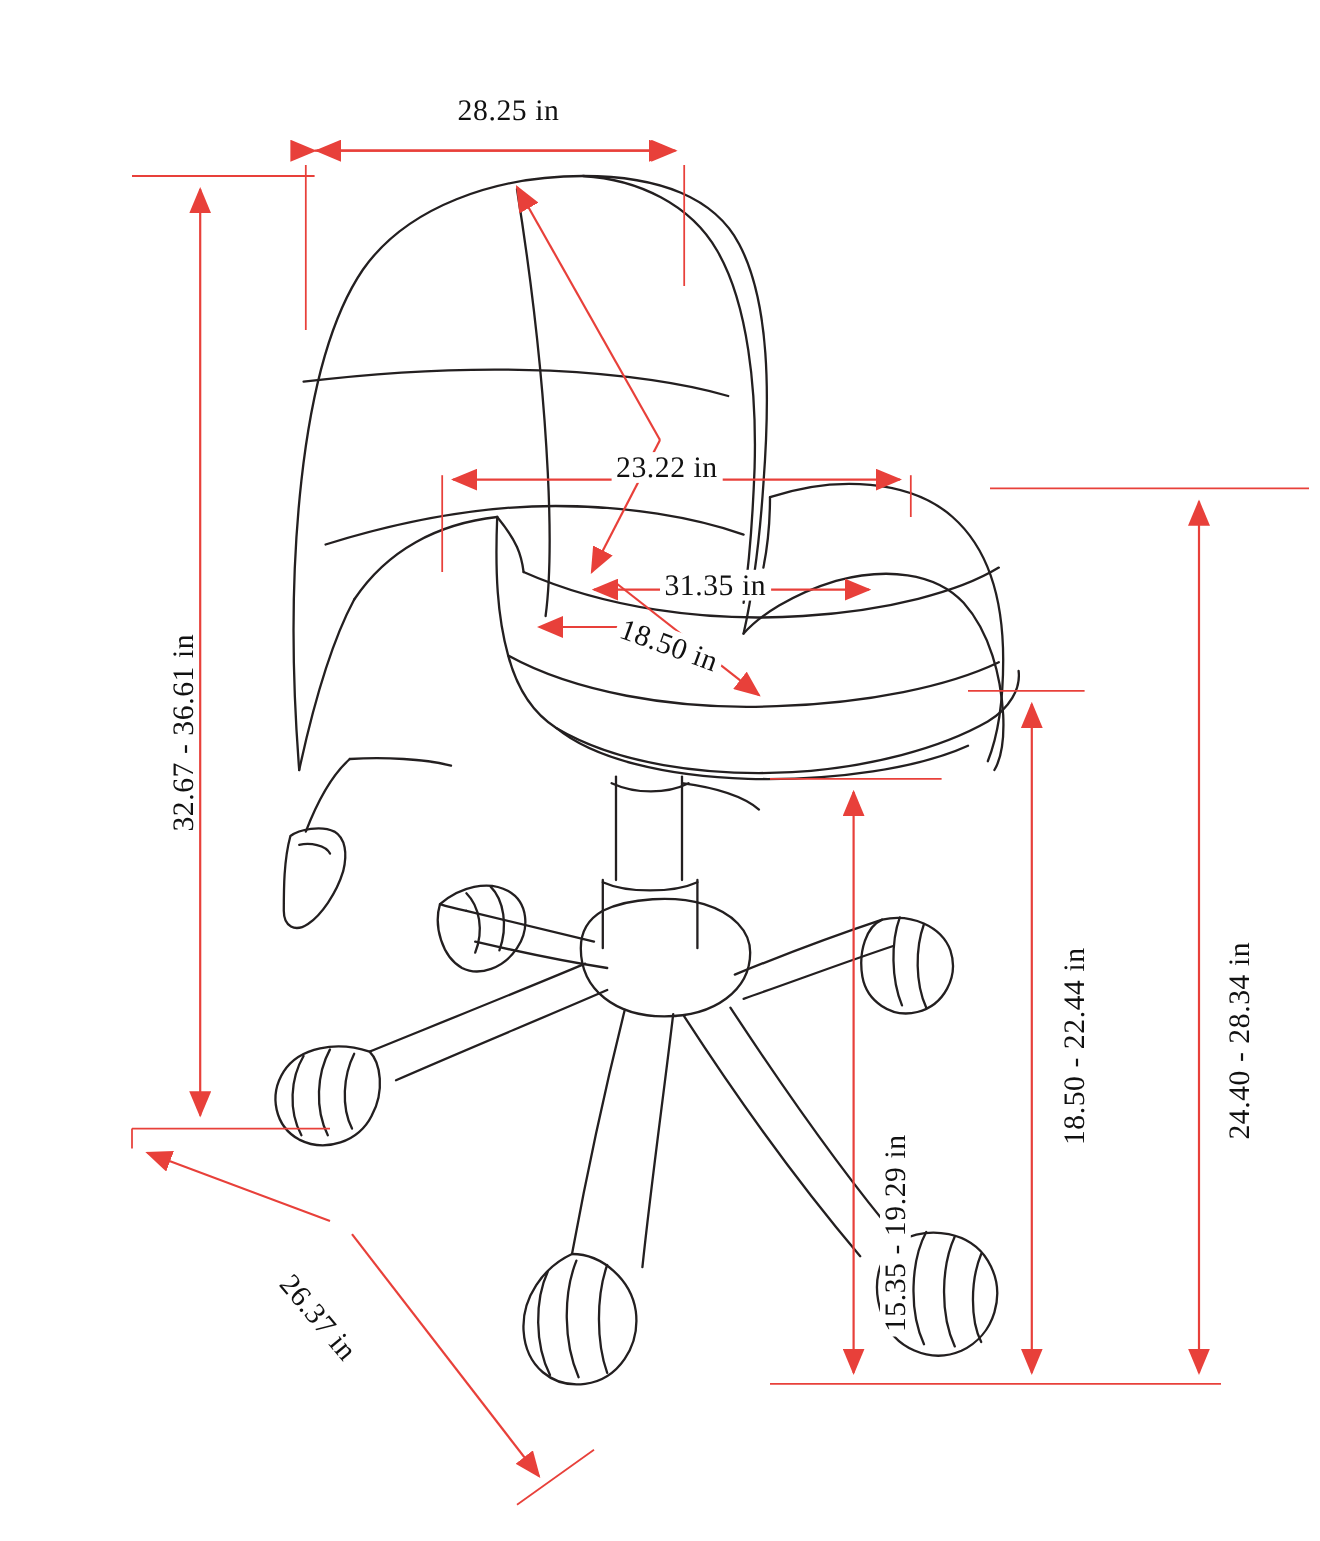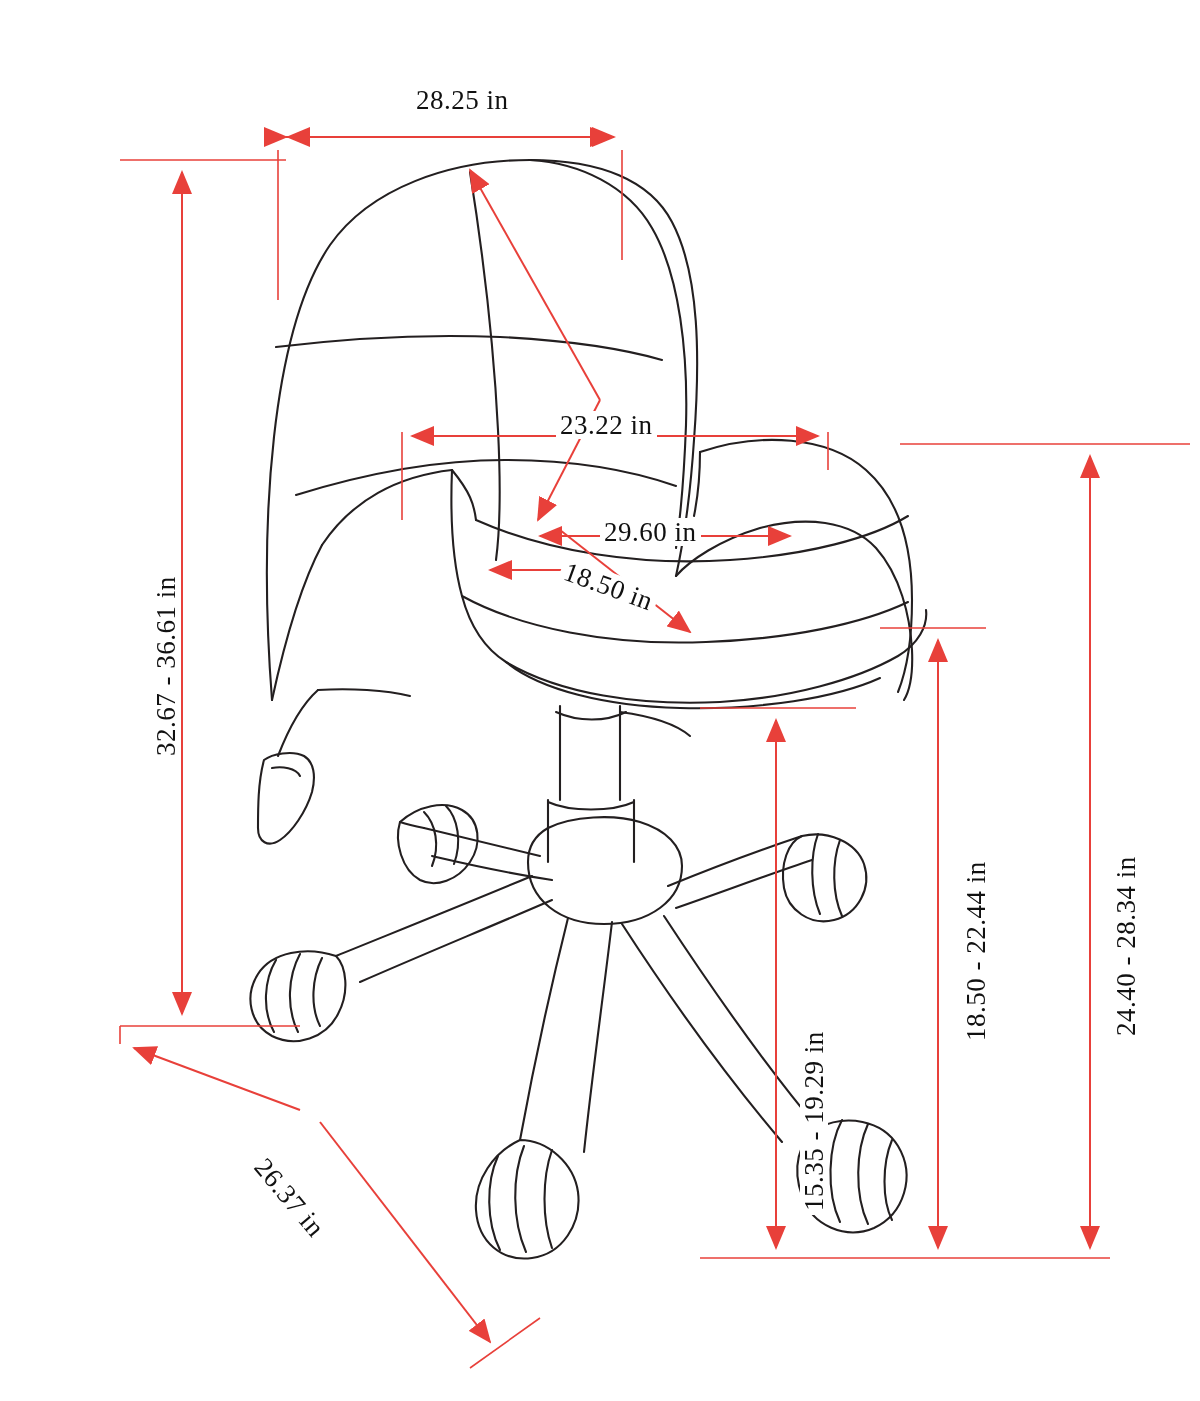--- a/index.html
+++ b/index.html
@@ -209,21 +209,21 @@
 
     </g>
   </svg>
 
   <div class="dim-label" style="left:412px; top:86px;">28.25 in</div>
 
   <div class="dim-label rot90" style="left:152px; top:760px;">32.67 - 36.61 in</div>
 
   <div class="dim-label" style="left:556px; top:395px;margin-top:16px;">23.22 in</div>
 
-  <div class="dim-label" style="left:600px; top:518px;">29.60 in</div>
+  <div class="dim-label" style="left:600px; top:518px;">31.35 in</div>
 
   <div class="dim-label" style="left:566px; top:556px; transform-origin:0 0; transform:rotate(20deg);">18.50 in</div>
 
   <div class="dim-label rot90" style="left:800px; top:1215px;">15.35 - 19.29 in</div>
 
   <div class="dim-label rot90" style="left:962px; top:1045px;">18.50 - 22.44 in</div>
 
   <div class="dim-label rot90" style="left:1112px; top:1040px;">24.40 - 28.34 in</div>
 
   <div class="dim-label" style="left:268px; top:1150px; transform-origin:0 0; transform:rotate(50deg);">26.37 in</div>

